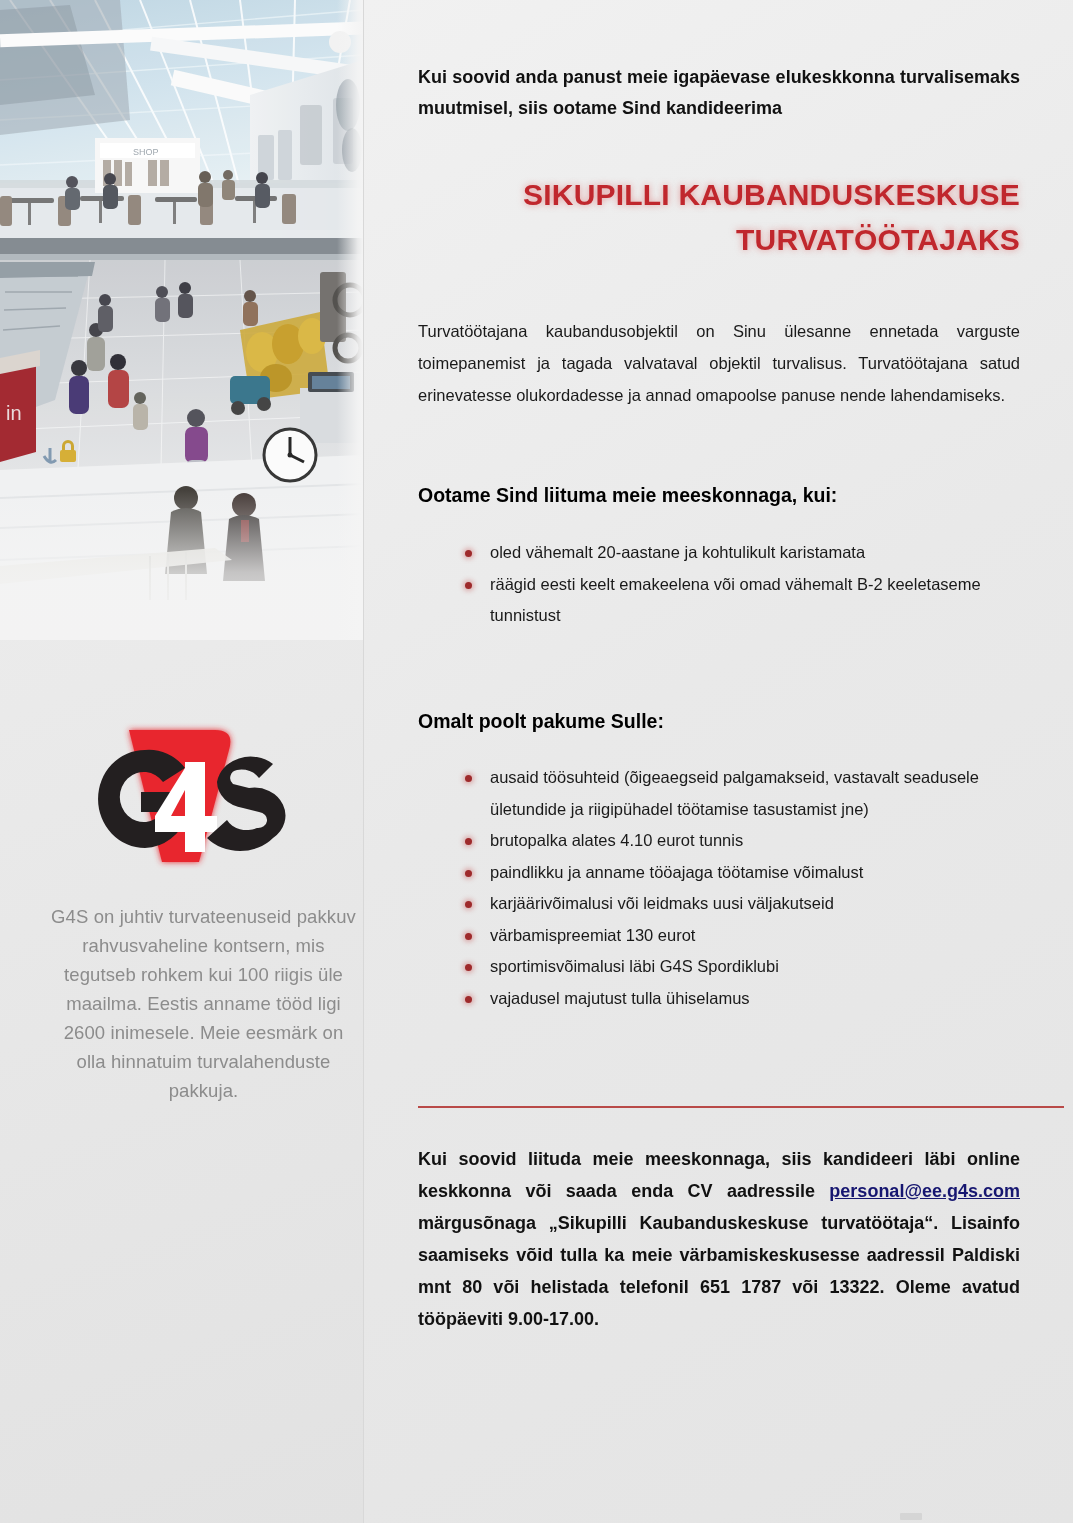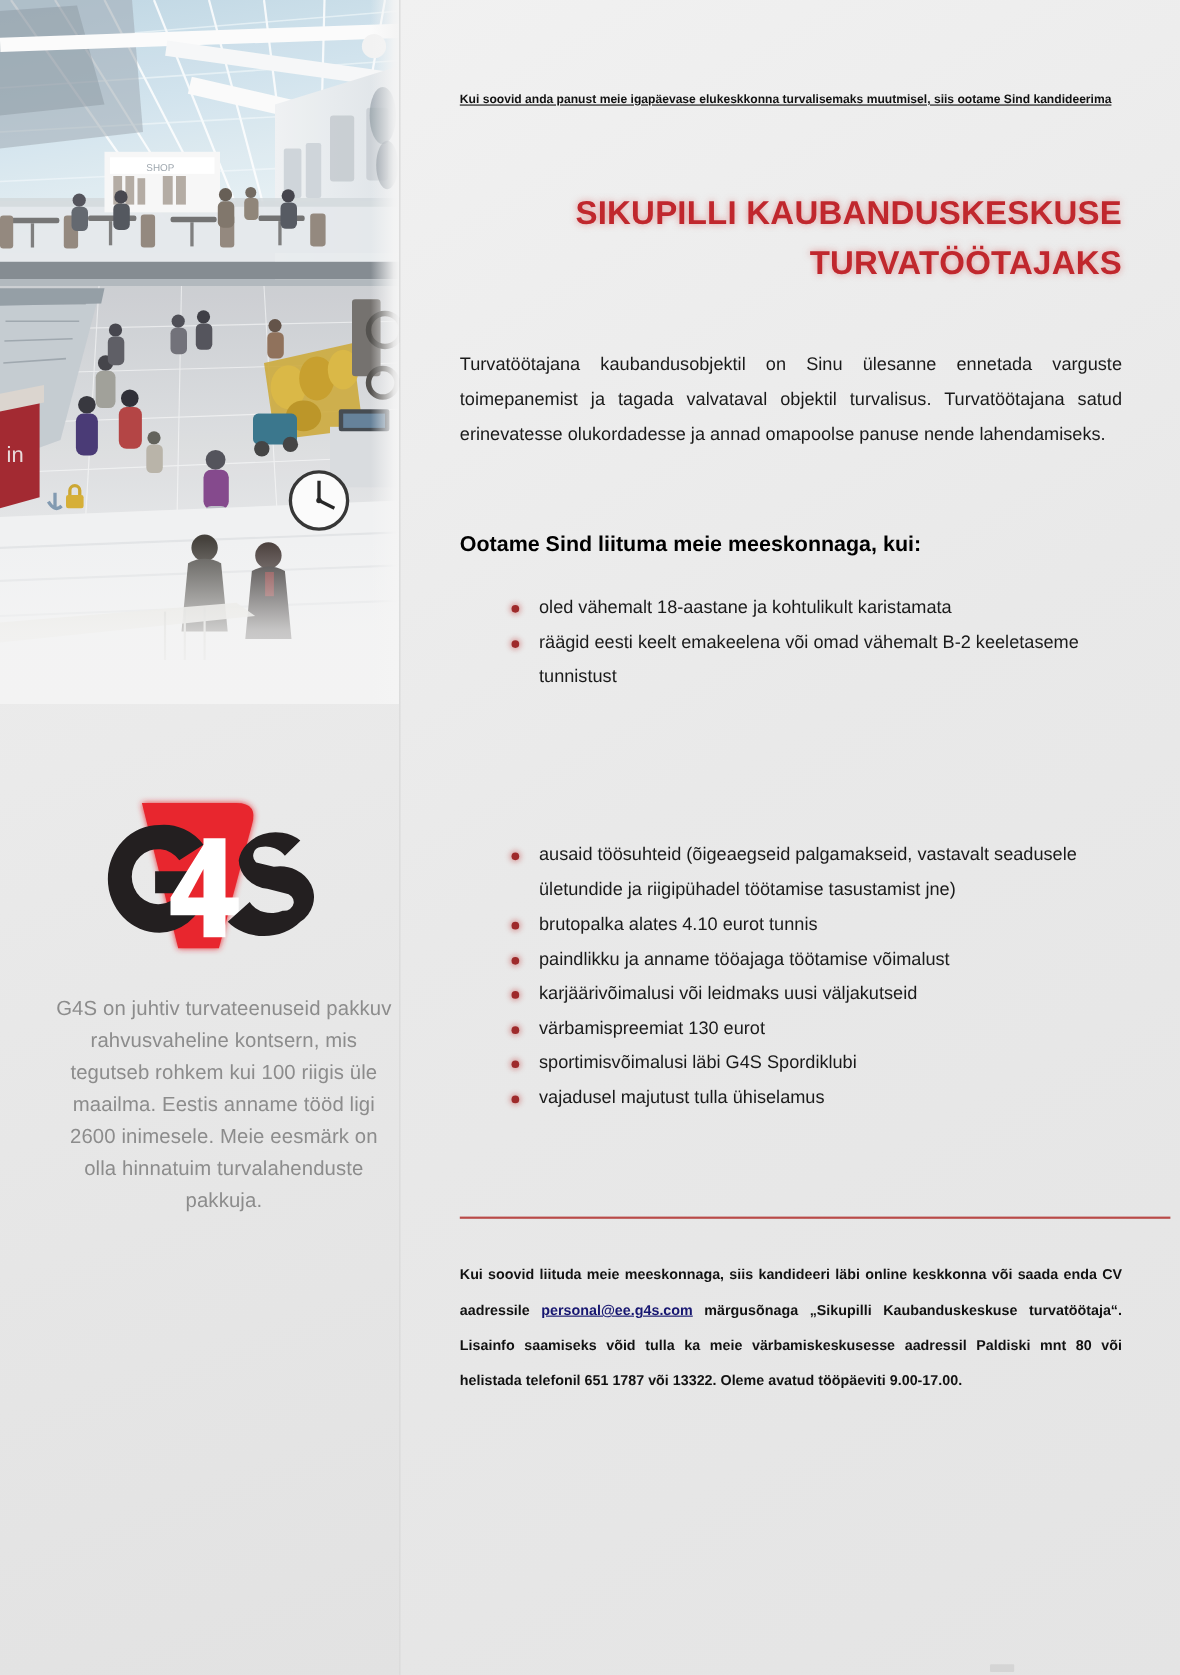--- a/index.html
+++ b/index.html
@@ -92,29 +92,28 @@
     width: 710px;
     height: 1523px;
     box-sizing: border-box;
     background: linear-gradient(150deg, #f1f1f1 0%, #e9e9e9 45%, #e4e4e4 100%);
     border-left: 1px solid #d8d8d8;
   }
 
   .intro {
     position: absolute;
     left: 54px;
-    top: 76px;
+    top: 62px;
     width: 602px;
-    font-size: 11px;
+    font-size: 18px;
     font-weight: bold;
     line-height: 31px;
     color: #111111;
     text-align: justify;
     text-justify: inter-word;
-    text-decoration: underline;
   }
 
   .title {
     position: absolute;
     left: 54px;
     top: 172px;
     width: 602px;
     text-align: right;
     font-size: 30px;
     font-weight: bold;
@@ -186,21 +185,21 @@
     width: 646px;
     height: 2px;
     background: #b94a48;
   }
 
   .footer-para {
     position: absolute;
     left: 54px;
     top: 1143px;
     width: 602px;
-    font-size: 13px;
+    font-size: 18px;
     font-weight: bold;
     line-height: 32px;
     color: #111111;
     text-align: justify;
     text-justify: inter-word;
   }
   .footer-para .email {
     color: #161670;
     text-decoration: underline;
     font-weight: bold;
@@ -507,24 +506,25 @@
     <div class="title">
       <div>SIKUPILLI KAUBANDUSKESKUSE</div>
       <div>TURVATÖÖTAJAKS</div>
     </div>
 
     <div class="body-para">Turvatöötajana kaubandusobjektil on Sinu ülesanne ennetada varguste toimepanemist ja tagada valvataval objektil turvalisus. Turvatöötajana satud erinevatesse olukordadesse ja annad omapoolse panuse nende lahendamiseks.</div>
 
     <div class="section-head first">Ootame Sind liituma meie meeskonnaga, kui:</div>
 
     <ul class="bullets list-one">
-      <li>oled vähemalt 18-aastane ja kohtulikult karistamata</li>
+      <li>oled vähemalt 20-aastane ja kohtulikult karistamata</li>
       <li>räägid eesti keelt emakeelena või omad vähemalt B-2 keeletaseme tunnistust</li>
     </ul>
 
+    <div class="section-head second">Omalt poolt pakume Sulle:</div>
 
     <ul class="bullets list-two">
       <li>ausaid töösuhteid (õigeaegseid palgamakseid, vastavalt seadusele ületundide ja riigipühadel töötamise tasustamist jne)</li>
       <li>brutopalka alates 4.10 eurot tunnis</li>
       <li>paindlikku ja anname tööajaga töötamise võimalust</li>
       <li>karjäärivõimalusi või leidmaks uusi väljakutseid</li>
       <li>värbamispreemiat 130 eurot</li>
       <li>sportimisvõimalusi läbi G4S Spordiklubi</li>
       <li>vajadusel majutust tulla ühiselamus</li>
     </ul>

